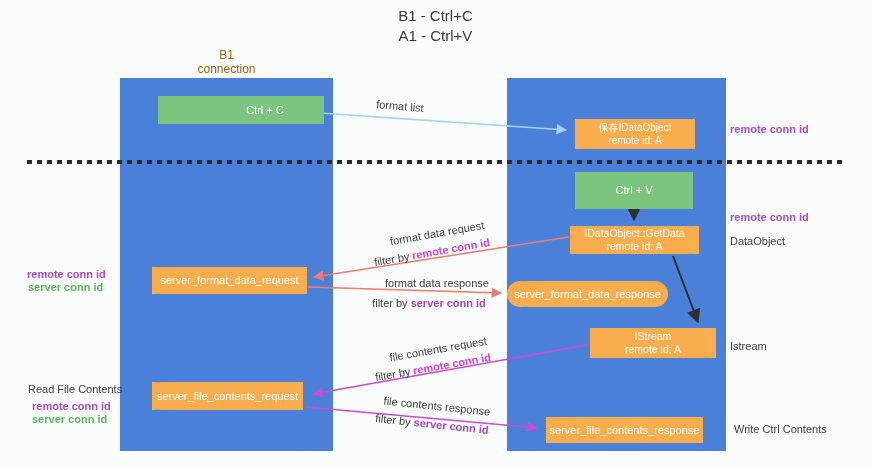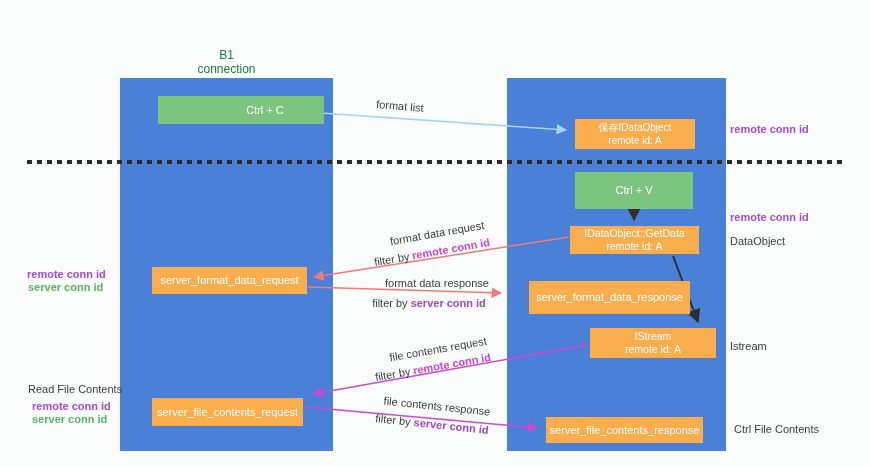--- a/index.html
+++ b/index.html
@@ -5,21 +5,21 @@
   html,body { margin:0; padding:0; background:#fafbfb; }
   .canvas {
     position:relative; width:871px; height:467px; overflow:hidden;
     background:#fafbfb; font-family:"Liberation Sans", sans-serif;
   }
   .title {
     position:absolute; top:6px; left:0; width:871px; text-align:center;
     font-size:15px; line-height:20px; color:#3a3a3a;
   }
   .col-header {
-    position:absolute; text-align:center; font-size:12px; line-height:14px; color:#15803d;
+    position:absolute; text-align:center; font-size:12px; line-height:14px; color:#a16207;
   }
   .column { position:absolute; top:78px; height:373px; background:#4a80d8; }
   .dashline {
     position:absolute; left:27px; top:160px; width:815px; height:4px;
     background:repeating-linear-gradient(to right, #2b2b2b 0 5px, transparent 5px 10px);
   }
   .box {
     position:absolute; display:flex; flex-direction:column; align-items:center;
     justify-content:center; text-align:center; color:#ffffff; font-size:11px; line-height:13px;
   }
@@ -35,20 +35,24 @@
   .flow-lbl .key { font-weight:bold; margin-left:3px; }
   .key.magenta { color:#cc44cc; }
   .key.violet  { color:#a347c2; }
   svg.overlay { position:absolute; left:0; top:0; pointer-events:none; }
 </style>
 </head>
 <body>
 
 <div class="canvas">
 
+  <div class="title">
+    <div>B1 - Ctrl+C</div>
+    <div>A1 - Ctrl+V</div>
+  </div>
 
   <div class="col-header" style="left:120px; top:48px; width:213px;">
     <div>B1</div>
     <div>connection</div>
   </div>
   <div class="col-header" style="left:507px; top:60px; width:219px;margin-top:16px;">
     <div>A1</div>
     <div>remote</div>
   </div>
 
@@ -96,42 +100,42 @@
 
   <div class="box orange" style="left:570px; top:226px; width:129px; height:28px; font-size:10.5px;">
     <div>IDataObject::GetData</div>
     <div>remote id: A</div>
   </div>
 
   <div class="box orange" style="left:152px; top:267px; width:155px; height:27px;">
     <div>server_format_data_request</div>
   </div>
 
-  <div class="box orange" style="left:529px; top:281px; width:161px; height:33px;">
+  <div class="box orange" style="left:507px; top:281px; width:161px; height:26px;border-radius:13px;">
     <div>server_format_data_response</div>
   </div>
 
   <div class="box orange" style="left:590px; top:328px; width:126px; height:30px; font-size:10.5px;">
     <div>IStream</div>
     <div>remote id: A</div>
   </div>
 
-  <div class="box orange" style="left:152px; top:382px; width:151px; height:28px;margin-top:16px;">
+  <div class="box orange" style="left:152px; top:382px; width:151px; height:28px;">
     <div>server_file_contents_request</div>
   </div>
 
   <div class="box orange" style="left:546px; top:417px; width:157px; height:26px;justify-content:center;">
     <div>server_file_contents_response</div>
   </div>
 
   <div class="lbl purple" style="left:730px; top:123px;">remote conn id</div>
   <div class="lbl purple" style="left:730px; top:211px;">remote conn id</div>
   <div class="lbl" style="left:730px; top:235px;">DataObject</div>
   <div class="lbl" style="left:730px; top:340px;">Istream</div>
-  <div class="lbl" style="left:734px; top:423px;">Ctrl File Contents</div>
+  <div class="lbl" style="left:734px; top:423px;">Write Ctrl Contents</div>
 
   <div class="lbl purple" style="left:27px; top:268px;">remote conn id</div>
   <div class="lbl greenlbl" style="left:28px; top:281px;">server conn id</div>
   <div class="lbl" style="left:28px; top:383px;">Read File Contents</div>
   <div class="lbl purple" style="left:32px; top:400px;">remote conn id</div>
   <div class="lbl greenlbl" style="left:32px; top:413px;">server conn id</div>
 
   <div class="flow-lbl" style="left:400px; top:106px; transform:translate(-50%,-50%) rotate(5deg);">format list</div>
 
   <div class="flow-lbl" style="left:437px; top:233px; transform:translate(-50%,-50%) rotate(-10deg);">format data request</div>

